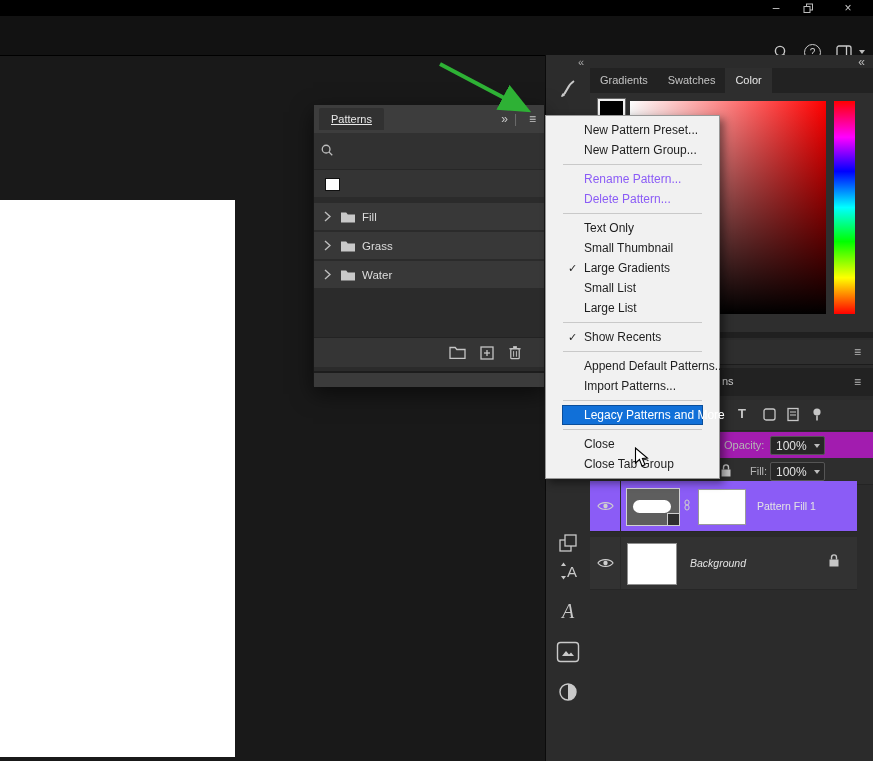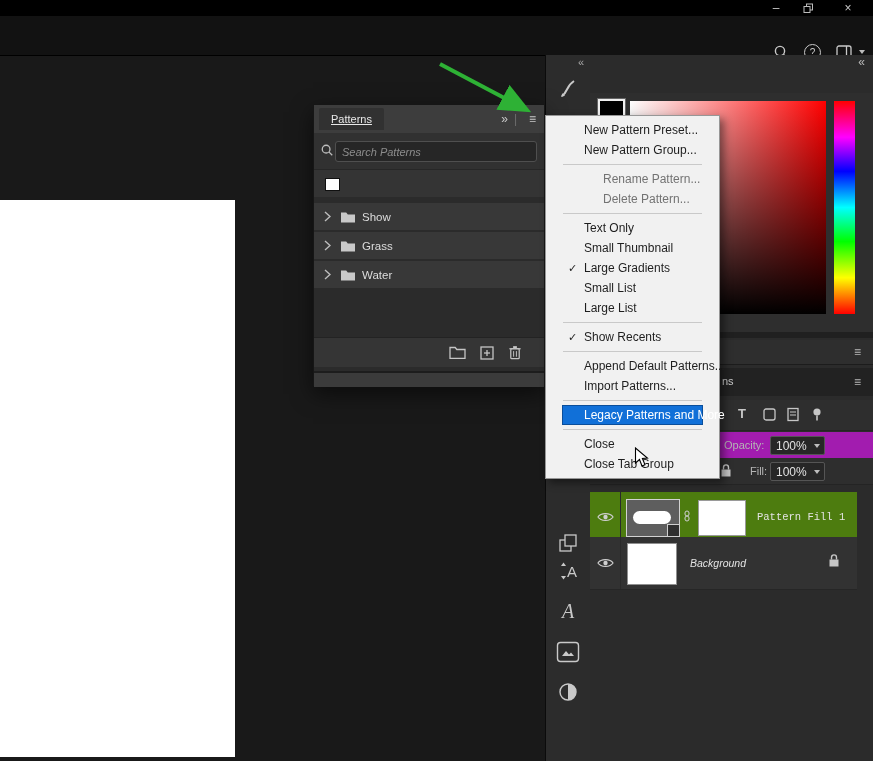--- a/index.html
+++ b/index.html
@@ -42,21 +42,21 @@
   .filterrow{position:absolute;left:0;top:345px;width:283px;height:30px;background:#2e2e2e;border-bottom:1px solid #242424;}
   .f-ico{position:absolute;top:7px;color:#c6c6c6;font-size:13px;}
   .oprow{position:absolute;left:0;top:377px;width:283px;height:26px;background:#a21caf;}
   .fillrow{position:absolute;left:0;top:403px;width:283px;height:26px;background:#2e2e2e;border-bottom:1px solid #242424;}
   .small-label{font-size:11px;color:#b5b5b5;}
   .valbox{position:absolute;width:44px;height:17px;background:#272727;border:1px solid #555;border-radius:2px;
           display:flex;align-items:center;justify-content:space-between;padding:0 4px 0 5px;}
   .valbox .v{font-size:12px;color:#e2e2e2;}
   .chev-dn{width:0;height:0;border-left:3.5px solid transparent;border-right:3.5px solid transparent;border-top:4px solid #bdbdbd;}
   .layerrow{position:absolute;left:0;width:267px;}
-  .lr1{top:437px;height:50px;background:#4d7c0f;border-bottom:1px solid #262626;font-family:Liberation Mono, monospace;}
+  .lr1{top:426px;height:50px;background:#8b5cf6;border-bottom:1px solid #262626;}
   .lr2{top:482px;height:52px;background:#323232;border-bottom:1px solid #262626;}
   .eyecell{position:absolute;left:0;top:0;bottom:0;width:30px;border-right:1px solid #2a2a2a;display:flex;align-items:center;justify-content:center;}
   .patthumb{position:absolute;left:36px;top:7px;width:52px;height:36px;background:#5e5e5e;border:1px solid #d2d2d2;}
   .patthumb .pill{position:absolute;left:6px;top:11px;width:38px;height:13px;background:#fff;border-radius:7px;}
   .patbadge{position:absolute;right:-1px;bottom:-1px;width:11px;height:11px;background:#2f2f2f;border:1px solid #cfcfcf;}
   .maskthumb{position:absolute;left:108px;top:8px;width:46px;height:34px;background:#fff;border:1px solid #9a9a9a;}
   .bgthumb{position:absolute;left:37px;top:6px;width:48px;height:40px;background:#fff;border:1px solid #8f8f8f;}
   .layername{position:absolute;font-size:10.5px;color:#e3e3e3;}
 
   
@@ -76,21 +76,21 @@
   .prow .label{font-size:11.5px;color:#dcdcdc;margin-left:6px;}
   .patfooter{position:absolute;left:0;top:232px;width:230px;height:30px;background:#353535;border-top:1px solid #232323;
              display:flex;align-items:center;justify-content:flex-end;gap:14px;padding-right:22px;box-sizing:border-box;}
   .patedge{position:absolute;left:0;top:266px;width:230px;height:14px;background:#3b3b3b;border-top:2px solid #1d1d1d;}
 
   
   .ctxmenu{left:545px;top:115px;width:175px;background:#f1f1f1;border:1px solid #979797;
            box-shadow:4px 4px 8px rgba(0,0,0,.45);z-index:30;padding:4px 16px;box-sizing:border-box;}
   .mi{position:relative;height:20px;line-height:20px;padding-left:22px;font-size:12px;color:#1e1e1e;white-space:nowrap;}
   .mi.checked::before{content:"✓";position:absolute;left:6px;font-size:11px;}
-  .mi.disabled{color:#737373;margin-left:19px;}
+  .mi.disabled{color:#8b5cf6;}
   .mi.highlight{background:#1170d8;color:#fff;box-shadow:inset 0 0 0 1px #0a4e9b;}
   .msep{height:1px;background:#c9c9c9;margin:4px 1px;}
 
   .cursor{left:634px;top:447px;z-index:31;}
   .greenarrow{left:428px;top:56px;z-index:25;}
 </style>
 </head>
 <body>
 
 <div class="screen">
@@ -166,20 +166,25 @@
       </svg>
     </span>
   </div>
 
   <div class="abs dock">
 
     <div class="dockhead">
       <span class="abs menu-glyph" style="right:8px;top:1px;">«</span>
     </div>
 
+    <div class="tabsrow">
+      <span class="ptab">Gradients</span>
+      <span class="ptab">Swatches</span>
+      <span class="ptab active">Color</span>
+    </div>
 
     <div class="colorbody">
       <span class="fgswatch"></span>
       <div class="satfield"></div>
       <div class="huestrip"></div>
       <span class="huemarker"></span>
     </div>
 
     <div class="g2head">
       <span class="abs menu-glyph" style="right:12px;top:6px;">≡</span>
@@ -287,38 +292,37 @@
       <span class="pathead-ctl" style="right:8px;">≡</span>
     </div>
 
     <div class="searchrow">
       <span class="abs" style="left:6px;top:10px;">
         <svg width="14" height="14" viewBox="0 0 16 16">
           <circle cx="7" cy="7" r="4.4" fill="none" stroke="#bdbdbd" stroke-width="1.5"></circle>
           <line x1="10.4" y1="10.4" x2="14" y2="14" stroke="#bdbdbd" stroke-width="1.5"></line>
         </svg>
       </span>
-      <input class="searchinput" type="text" placeholder="Search Patterns" style="">
     </div>
 
     <div class="recents">
       <span class="rswatch"></span>
     </div>
 
     <div class="patlist">
       <div class="prow">
         <span class="chevcell">
           <svg width="7" height="11" viewBox="0 0 7 11">
               <path d="M1 1 L6 5.5 L1 10" fill="none" stroke="#bdbdbd" stroke-width="1.4"></path>
             </svg>
         </span>
         <svg width="16" height="12" viewBox="0 0 16 12">
           <path d="M1 1.5 h5.2 l1.6 2 H15 v8 H1 z" fill="#c9c9c9"></path>
         </svg>
-        <span class="label">Show</span>
+        <span class="label">Fill</span>
       </div>
       <div class="prow">
         <span class="chevcell">
           <svg width="7" height="11" viewBox="0 0 7 11">
               <path d="M1 1 L6 5.5 L1 10" fill="none" stroke="#bdbdbd" stroke-width="1.4"></path>
             </svg>
         </span>
         <svg width="16" height="12" viewBox="0 0 16 12">
           <path d="M1 1.5 h5.2 l1.6 2 H15 v8 H1 z" fill="#c9c9c9"></path>
         </svg>

